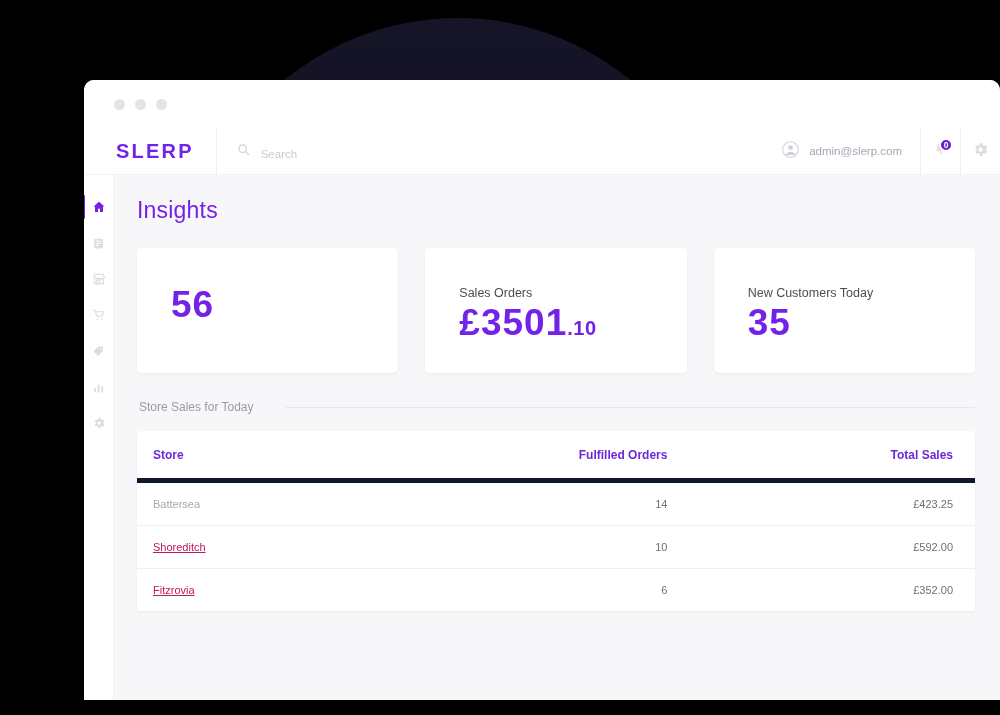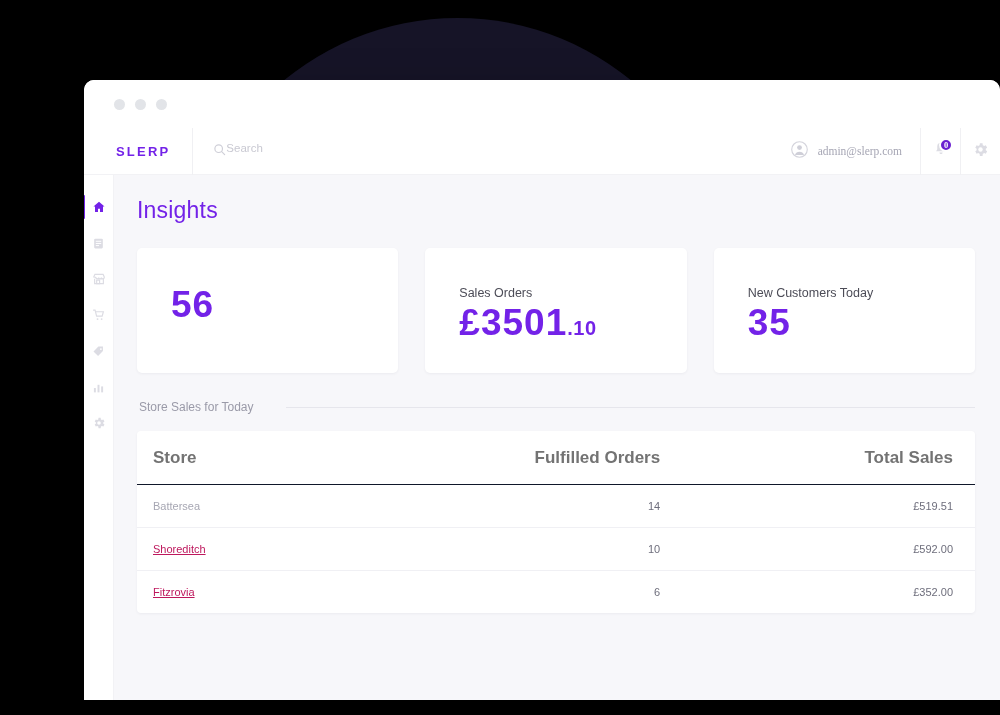--- a/index.html
+++ b/index.html
@@ -62,53 +62,53 @@
   
   .appheader {
     height: 47px;
     background: #ffffff;
     display: flex;
     align-items: center;
     padding: 0 0 0 32px;
     border-bottom: 1px solid #f2f2f5;
   }
   .brand {
-    font-size: 13px;
+    font-size: 20px;
     font-weight: bold;
     letter-spacing: 2.2px;
     color: #7322e8;
     padding-right: 22px;
   }
   .hdiv {
     width: 1px;
     height: 47px;
     background: #f0f0f3;
   }
   .searchwrap {
     display: flex;
-    align-items: flex-start;
+    align-items: flex-end;
+    gap: 11px;
     padding-left: 20px;
     flex: 1;
   }
   .search-input {
     border: none;
     outline: none;
     font-family: "Liberation Sans", sans-serif;
     font-size: 11.5px;
     color: #9b9bab;
     background: transparent;
     width: 180px;
   }
   .search-input::placeholder { color: #c9c9d2; }
 
   .hdr-right {
     display: flex;
     align-items: center;
     height: 47px;
-    font-family: Liberation Serif, serif;
   }
   .user {
     display: flex;
     align-items: center;
     gap: 10px;
     padding: 0 18px 0 14px;
     height: 47px;
   }
   .user-email {
     font-size: 11.5px;
@@ -243,26 +243,26 @@
     background: #ffffff;
     border-radius: 4px;
     box-shadow: 0 1px 3px rgba(20,20,50,0.05);
     overflow: hidden;
   }
   table {
     width: 100%;
     border-collapse: collapse;
   }
   th {
-    font-size: 17px;
-    color: #737373;
+    font-size: 12px;
+    color: #6d28d9;
     font-weight: bold;
     text-align: left;
     padding: 17px 0 16px 16px;
-    border-bottom: 1px solid #0f172a;
+    border-bottom: 5px solid #0f172a;
   }
   th.num, td.num { text-align: right; }
   th.last, td.last { padding-right: 22px; }
   td {
     font-size: 11px;
     color: #9a9aa8;
     padding: 15px 0 15px 16px;
     border-bottom: 1px solid #f0f0f4;
   }
   tr:last-child td { border-bottom: none; }
@@ -427,21 +427,21 @@
               <tr>
                 <th>Store</th>
                 <th class="num">Fulfilled Orders</th>
                 <th class="num last">Total Sales</th>
               </tr>
             </thead>
             <tbody>
               <tr>
                 <td class="store-muted">Battersea</td>
                 <td class="num">14</td>
-                <td class="num last">£519.51</td>
+                <td class="num last">£423.25</td>
               </tr>
               <tr>
                 <td class="store-link">Shoreditch</td>
                 <td class="num">10</td>
                 <td class="num last">£592.00</td>
               </tr>
               <tr>
                 <td class="store-link">Fitzrovia</td>
                 <td class="num">6</td>
                 <td class="num last">£352.00</td>

